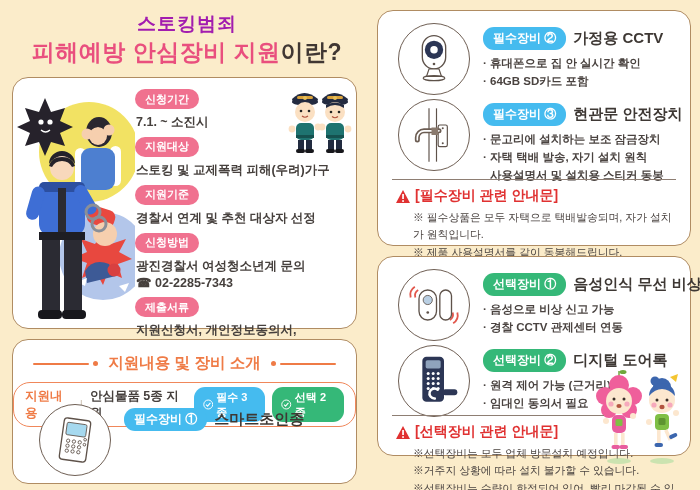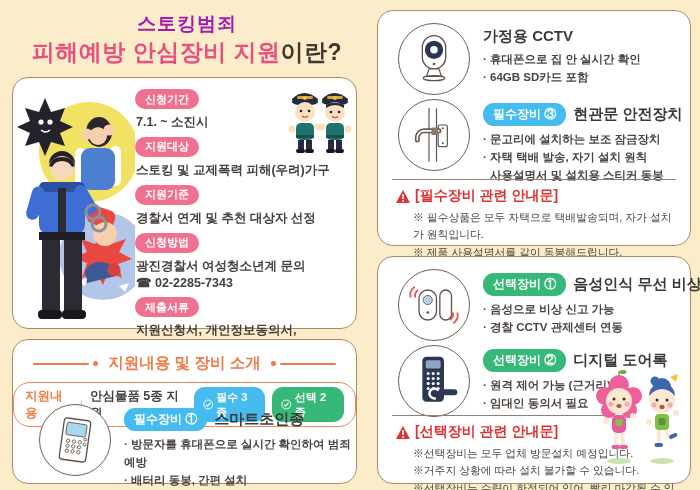--- a/index.html
+++ b/index.html
@@ -10,21 +10,21 @@
   .title{position:absolute;left:22px;top:12px;width:330px;text-align:center;line-height:1.25;}
   .title-line1{font-size:19px;font-weight:700;color:#a21caf;letter-spacing:1px;}
   .title-line2{font-size:23px;font-weight:700;color:#403733;margin-top:2px;letter-spacing:0.5px;}
   .title-line2 .hl{color:#E94F7E;}
 
   
   .panel{position:absolute;background:#fff;border:1.6px solid #B08C62;border-radius:16px;box-sizing:border-box;}
   #panel-info{left:12px;top:77px;width:345px;height:252px;}
   #panel-intro{left:12px;top:339px;width:345px;height:145px;}
   #panel-required{left:377px;top:10px;width:314px;height:236px;}
-  #panel-optional{left:377px;top:256px;width:314px;height:228px;}
+  #panel-optional{left:377px;top:256px;width:314px;height:200px;}
 
   
   .illu{position:absolute;left:2px;top:8px;}
   .police-pair{position:absolute;right:4px;top:5px;}
   .info-items{position:absolute;left:122px;top:11px;width:218px;display:flex;flex-direction:column;gap:4px;}
   .info-badge{align-self:flex-start;background:#F0718F;color:#fff;font-size:11px;font-weight:700;padding:2.5px 10px;border-radius:10px;}
   .info-text{font-size:12.5px;font-weight:600;color:#46403D;line-height:1.35;margin:1px 0 2px 1px;}
 
   
   .intro-header{display:flex;align-items:center;margin:13px 20px 0 20px;}
@@ -218,42 +218,39 @@
                 <circle cx="48" cy="40" r="1.6"></circle>
             </g>
           </g>
         </svg>
       </div>
       <div class="dev-body">
         <div class="dev-head">
           <span class="dev-badge blue">필수장비 ①</span>
           <span class="dev-name">스마트초인종</span>
         </div>
-        <div class="dev-bullets">
-          <div>· 방문자를 휴대폰으로 실시간 확인하여 범죄 예방</div>
-          <div>· 배터리 동봉, 간편 설치</div>
-        </div>
       </div>
     </div>
   </div>
 
   <div class="panel" id="panel-required">
     <div class="device" style="left:20px;top:12px;">
       <div class="dev-icon">
         <svg width="60" height="60" viewBox="0 0 72 72">
           <rect x="22" y="8" width="28" height="40" rx="14" fill="#fff" stroke="#5E524A" stroke-width="1.6"></rect>
           <circle cx="36" cy="25" r="11" fill="#2C3655"></circle>
           <circle cx="36" cy="25" r="4.5" fill="#fff"></circle>
           <circle cx="36" cy="42" r="1.6" fill="#5E524A"></circle>
           <path d="M30 48 h12 l3 9 h-18 z" fill="#fff" stroke="#5E524A" stroke-width="1.4"></path>
           <ellipse cx="36" cy="59" rx="13" ry="3" fill="none" stroke="#5E524A" stroke-width="1.4"></ellipse>
         </svg>
       </div>
       <div class="dev-body">
         <div class="dev-head">
+          <span class="dev-badge blue">필수장비 ②</span>
           <span class="dev-name">가정용 CCTV</span>
         </div>
         <div class="dev-bullets">
           <div>· 휴대폰으로 집 안 실시간 확인</div>
           <div>· 64GB SD카드 포함</div>
         </div>
       </div>
     </div>
 
     <div class="device" style="left:20px;top:88px;">

